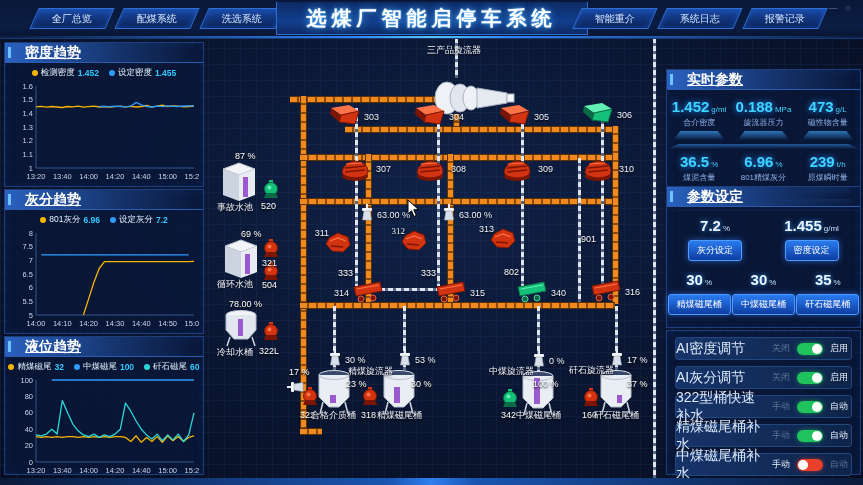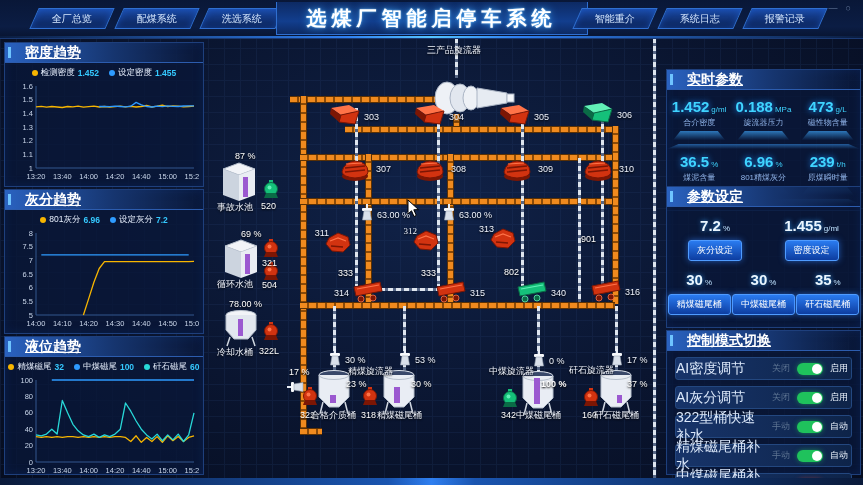--- a/index.html
+++ b/index.html
@@ -335,21 +335,21 @@
       <div class="node valve" style="left: 238px; top: 166px;"><svg width="12" height="18" viewBox="0 0 12 18">
     <rect x="5" y="0" width="2" height="5" fill="#e8edf5"></rect>
     <rect x="1" y="4" width="10" height="3" rx="1" fill="#f6f8fb"></rect>
     <polygon points="3,7 9,7 10.5,16 1.5,16" fill="#d9e0ea" stroke="#9aa6b6" stroke-width="0.6"></polygon>
         </svg><span class="nlabel right">63.00 %</span></div>
       <div class="node crusher" style="left: 120px; top: 194px;"><svg width="26" height="22" viewBox="0 0 26 22">
     <polygon points="4,6 13,1 23,5 25,13 18,20 7,19 1,12" fill="#d23310" stroke="#7c1604"></polygon>
     <polyline points="5,9 13,6 21,9" fill="none" stroke="#ff7348" stroke-width="1.2"></polyline>
     <polyline points="6,14 18,15" fill="none" stroke="#7c1604" stroke-width="1.5"></polyline>
         </svg><span class="nlabel topleft">311</span></div>
-      <div class="node crusher" style="left: 208px; top: 192px; font-family: Liberation Serif, serif;"><svg width="26" height="22" viewBox="0 0 26 22">
+      <div class="node crusher" style="left: 196px; top: 192px; font-family: Liberation Serif, serif;"><svg width="26" height="22" viewBox="0 0 26 22">
     <polygon points="4,6 13,1 23,5 25,13 18,20 7,19 1,12" fill="#d23310" stroke="#7c1604"></polygon>
     <polyline points="5,9 13,6 21,9" fill="none" stroke="#ff7348" stroke-width="1.2"></polyline>
     <polyline points="6,14 18,15" fill="none" stroke="#7c1604" stroke-width="1.5"></polyline>
         </svg><span class="nlabel topleft">312</span></div>
       <div class="node crusher" style="left: 285px; top: 190px;"><svg width="26" height="22" viewBox="0 0 26 22">
     <polygon points="4,6 13,1 23,5 25,13 18,20 7,19 1,12" fill="#d23310" stroke="#7c1604"></polygon>
     <polyline points="5,9 13,6 21,9" fill="none" stroke="#ff7348" stroke-width="1.2"></polyline>
     <polyline points="6,14 18,15" fill="none" stroke="#7c1604" stroke-width="1.5"></polyline>
         </svg><span class="nlabel topleft">313</span></div>
       <div class="tnode num" style="left: 376px; top: 196px;">901</div>
@@ -494,21 +494,21 @@
     <rect x="1" y="4" width="10" height="3" rx="1" fill="#f6f8fb"></rect>
     <polygon points="3,7 9,7 10.5,16 1.5,16" fill="#d9e0ea" stroke="#9aa6b6" stroke-width="0.6"></polygon>
         </svg><span class="nlabel right">0 %</span></div>
       <div class="node tankcone" style="left: 316px; top: 332px;"><svg width="34" height="46" viewBox="0 0 34 46">
     <ellipse cx="17" cy="6" rx="15" ry="4.5" fill="#39486a" stroke="#dbe1ea"></ellipse>
     <path d="M2 6 L2 28 L12 38 L22 38 L32 28 L32 6" fill="#e9edf4" stroke="#b7c0cd"></path>
     <path d="M2 6 A15 4.5 0 0 0 32 6" fill="none" stroke="#b7c0cd"></path>
     <rect x="13" y="8" width="6" height="26" fill="#9b59d0"></rect>
     <path d="M6 33 L3 45 M28 33 L31 45" stroke="#cfd6e0" stroke-width="1.5"></path>
         </svg></div>
-      <div class="tnode num" style="left: 336px; top: 341px; font-weight: bold;">100 %</div>
+      <div class="tnode num" style="left: 328px; top: 341px;">100 %</div>
       <div class="tnode lbl" style="left: 311px; top: 371px;">中煤磁尾桶</div>
       <div class="tnode lbl" style="left: 364px; top: 326px;">矸石旋流器</div>
       <div class="node pump" style="left: 378px; top: 349px;"><svg width="16" height="21" viewBox="0 0 16 21">
     <rect x="6" y="1" width="4" height="4" fill="#d23310"></rect>
     <circle cx="8" cy="10" r="6.5" fill="#d23310" stroke="#7c1604"></circle>
     <circle cx="6.5" cy="8.5" r="2" fill="#ff7348"></circle>
     <path d="M3 14 L1 19 L15 19 L13 14 Z" fill="#7c1604"></path>
         </svg></div>
       <div class="tnode num" style="left: 377px; top: 372px;">160</div>
       <div class="node valve" style="left: 406px; top: 311px;"><svg width="12" height="18" viewBox="0 0 12 18">
@@ -547,21 +547,20 @@
           <div class="setcell"><span class="setval">7.2</span><span class="setunit">%</span><br><span class="setbtn">灰分设定</span></div>
           <div class="setcell"><span class="setval">1.455</span><span class="setunit">g/ml</span><br><span class="setbtn">密度设定</span></div>
         </div>
       <div class="setrow" id="setrow2">
           <div class="setcell"><span class="setval">30</span><span class="setunit">%</span><br><span class="setbtn">精煤磁尾桶</span></div>
           <div class="setcell"><span class="setval">30</span><span class="setunit">%</span><br><span class="setbtn">中煤磁尾桶</span></div>
           <div class="setcell"><span class="setval">35</span><span class="setunit">%</span><br><span class="setbtn">矸石磁尾桶</span></div>
         </div>
     </div>
     <div class="panel" id="ctl" style="left:666px;top:330px;width:193px;height:143px;">
-      <div class="ptitle">控制模式切换</div>
       <div id="ctlrows">
           <div class="ctlrow">
             <span class="lbl">AI密度调节</span>
             <span class="st dim">关闭</span>
             <span class="toggle g">
               <span class="knob"></span>
             </span>
             <span class="st on">启用</span>
           </div>
           <div class="ctlrow">

